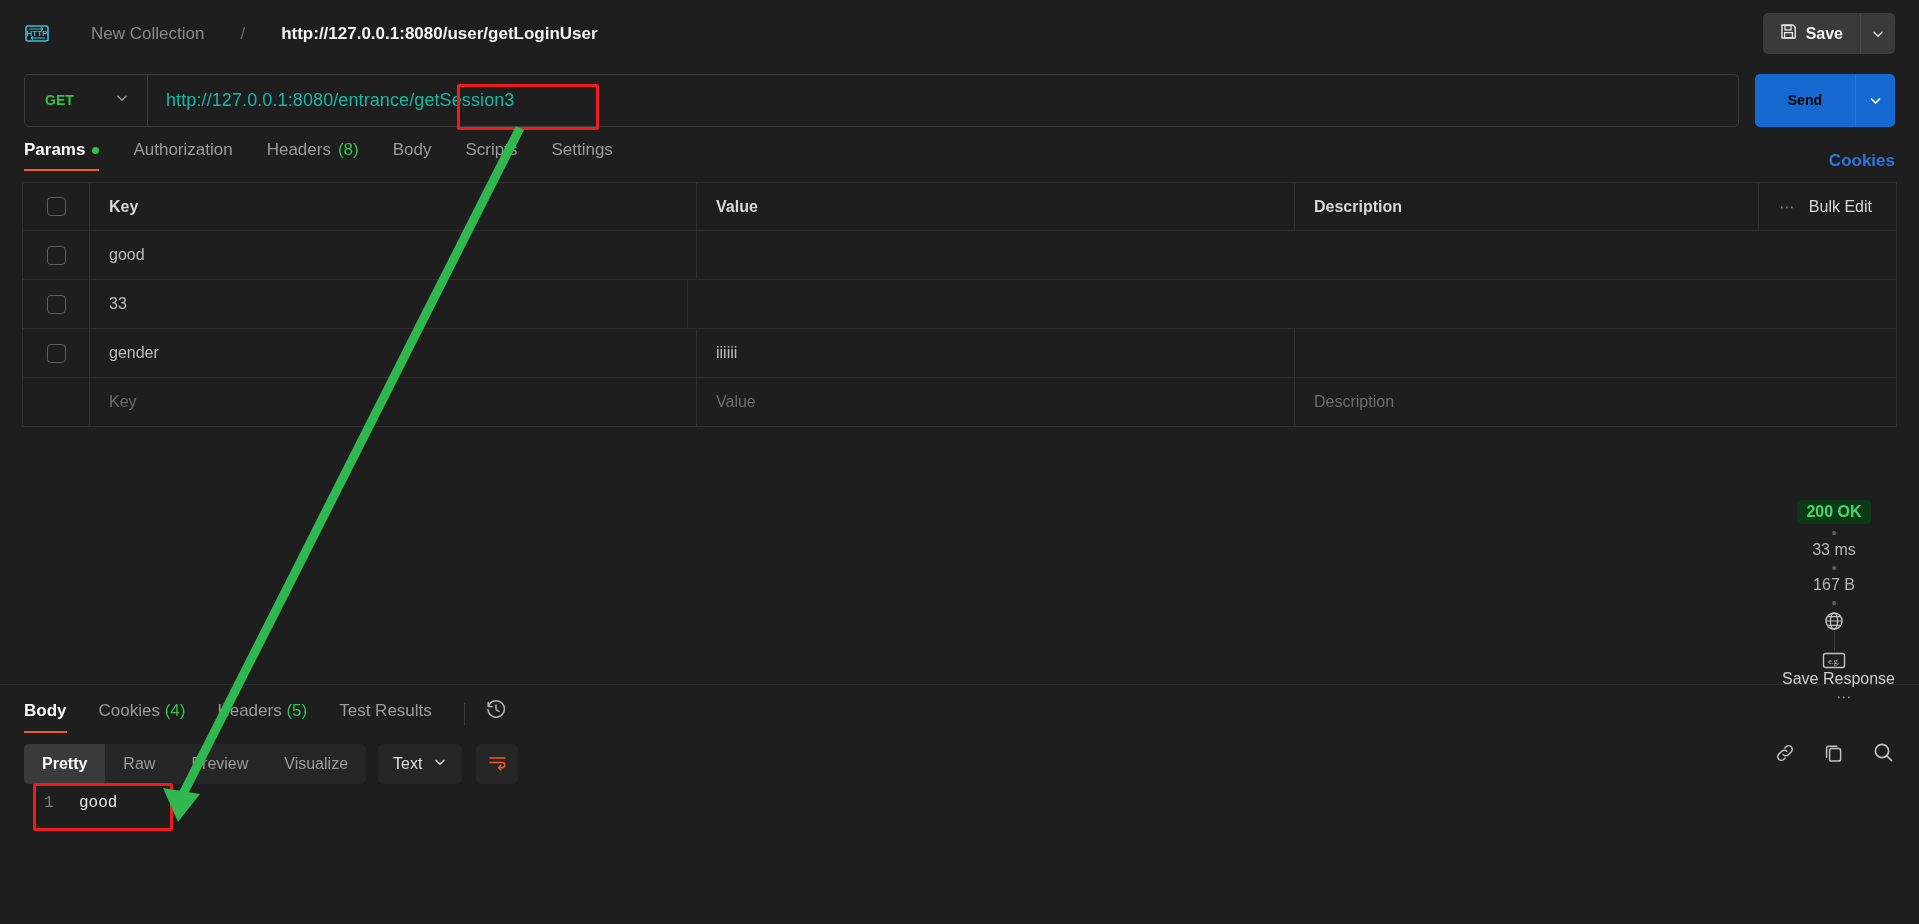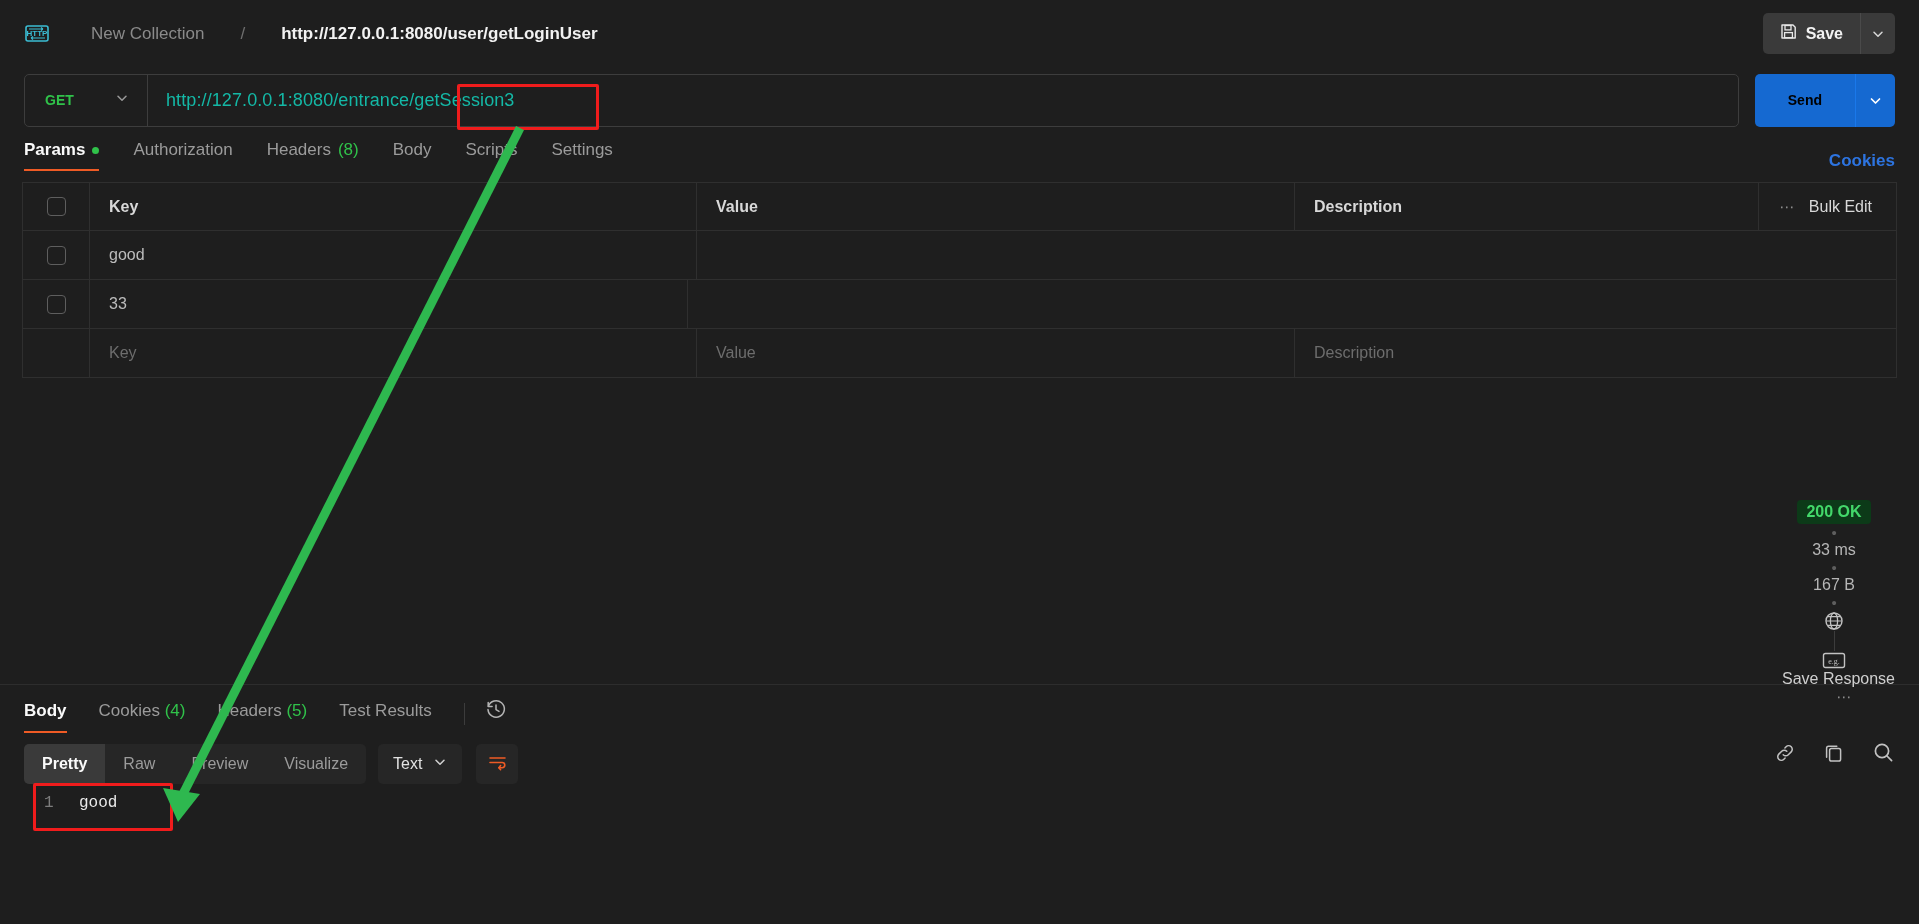--- a/index.html
+++ b/index.html
@@ -404,20 +404,34 @@
         <div class="chkbox"></div>
       </div>
       <div class="cell-val">
         <span class="body-txt">33</span>
       </div>
       <div class="cell-desc">
         <span class="body-txt"></span>
       </div>
     </div>
 
+    <div class="prow">
+      <div class="cell-chk">
+        <div class="chkbox"></div>
+      </div>
+      <div class="cell-key">
+        <span class="body-txt">gender</span>
+      </div>
+      <div class="cell-val">
+        <span class="body-txt">iiiiii</span>
+      </div>
+      <div class="cell-desc">
+        <span class="body-txt"></span>
+      </div>
+    </div>
 
     <div class="prow">
       <div class="cell-chk"></div>
       <div class="cell-key">
         <span class="ph-txt">Key</span>
       </div>
       <div class="cell-val">
         <span class="ph-txt">Value</span>
       </div>
       <div class="cell-desc">

